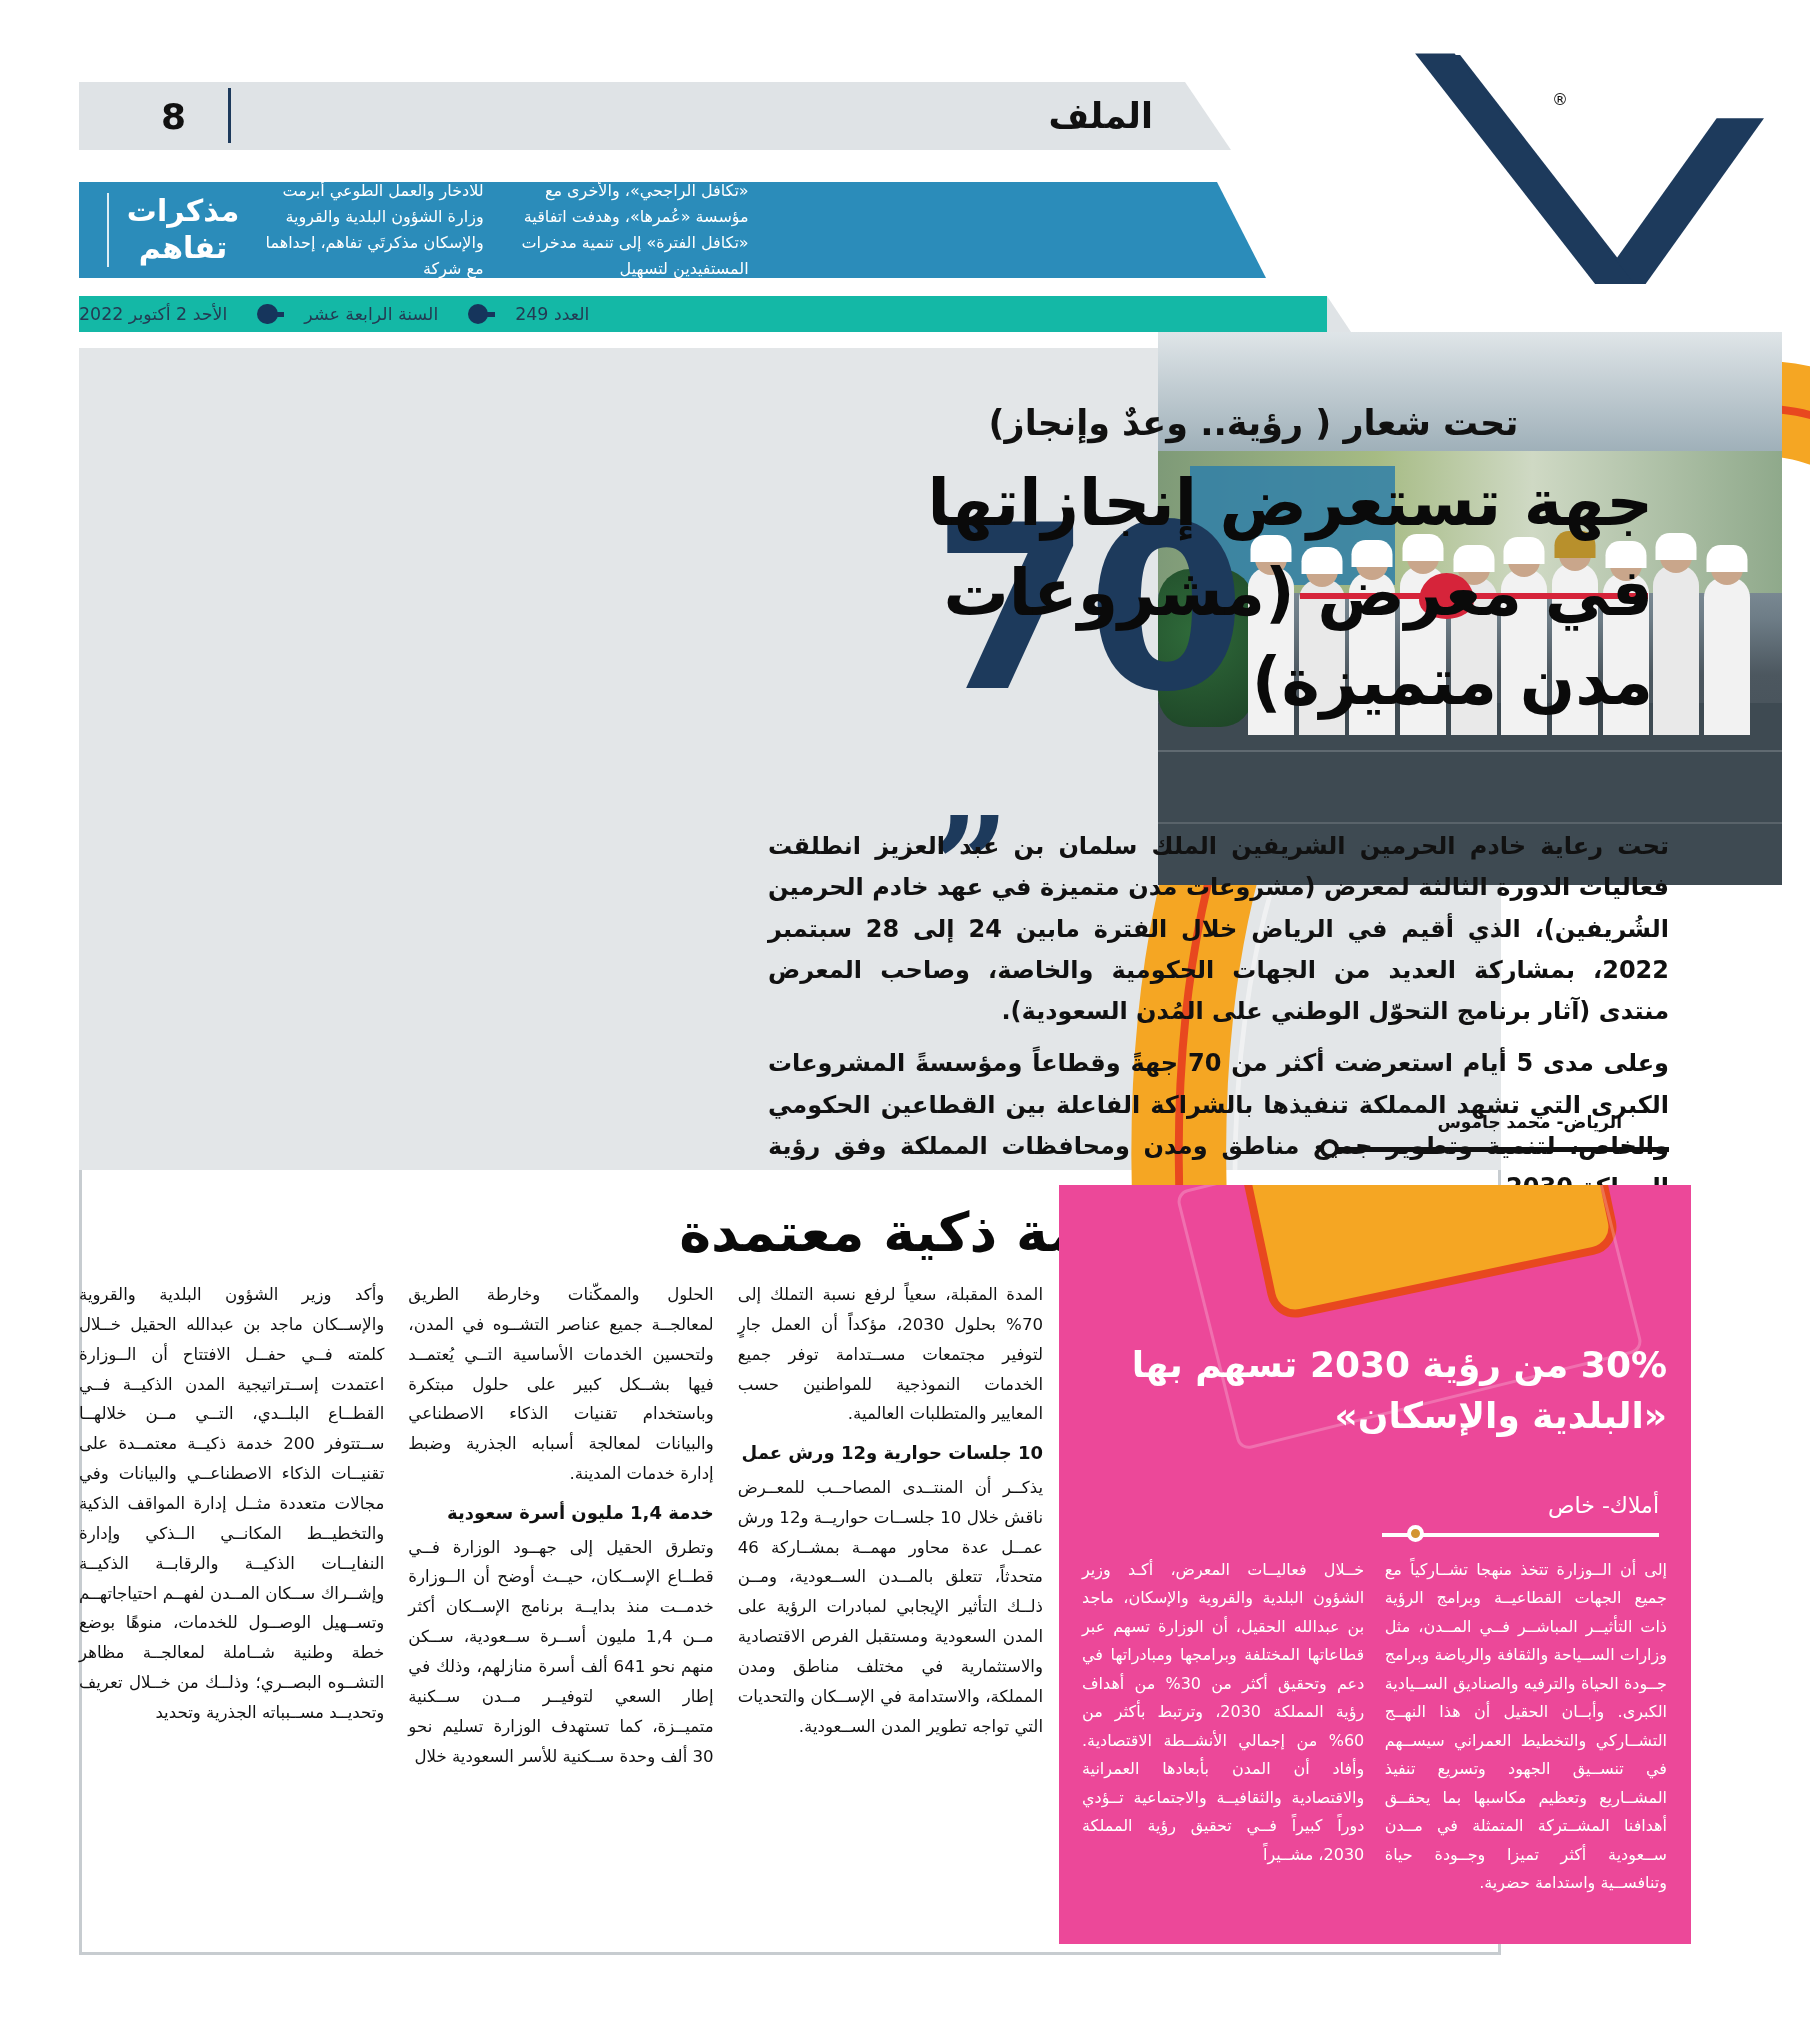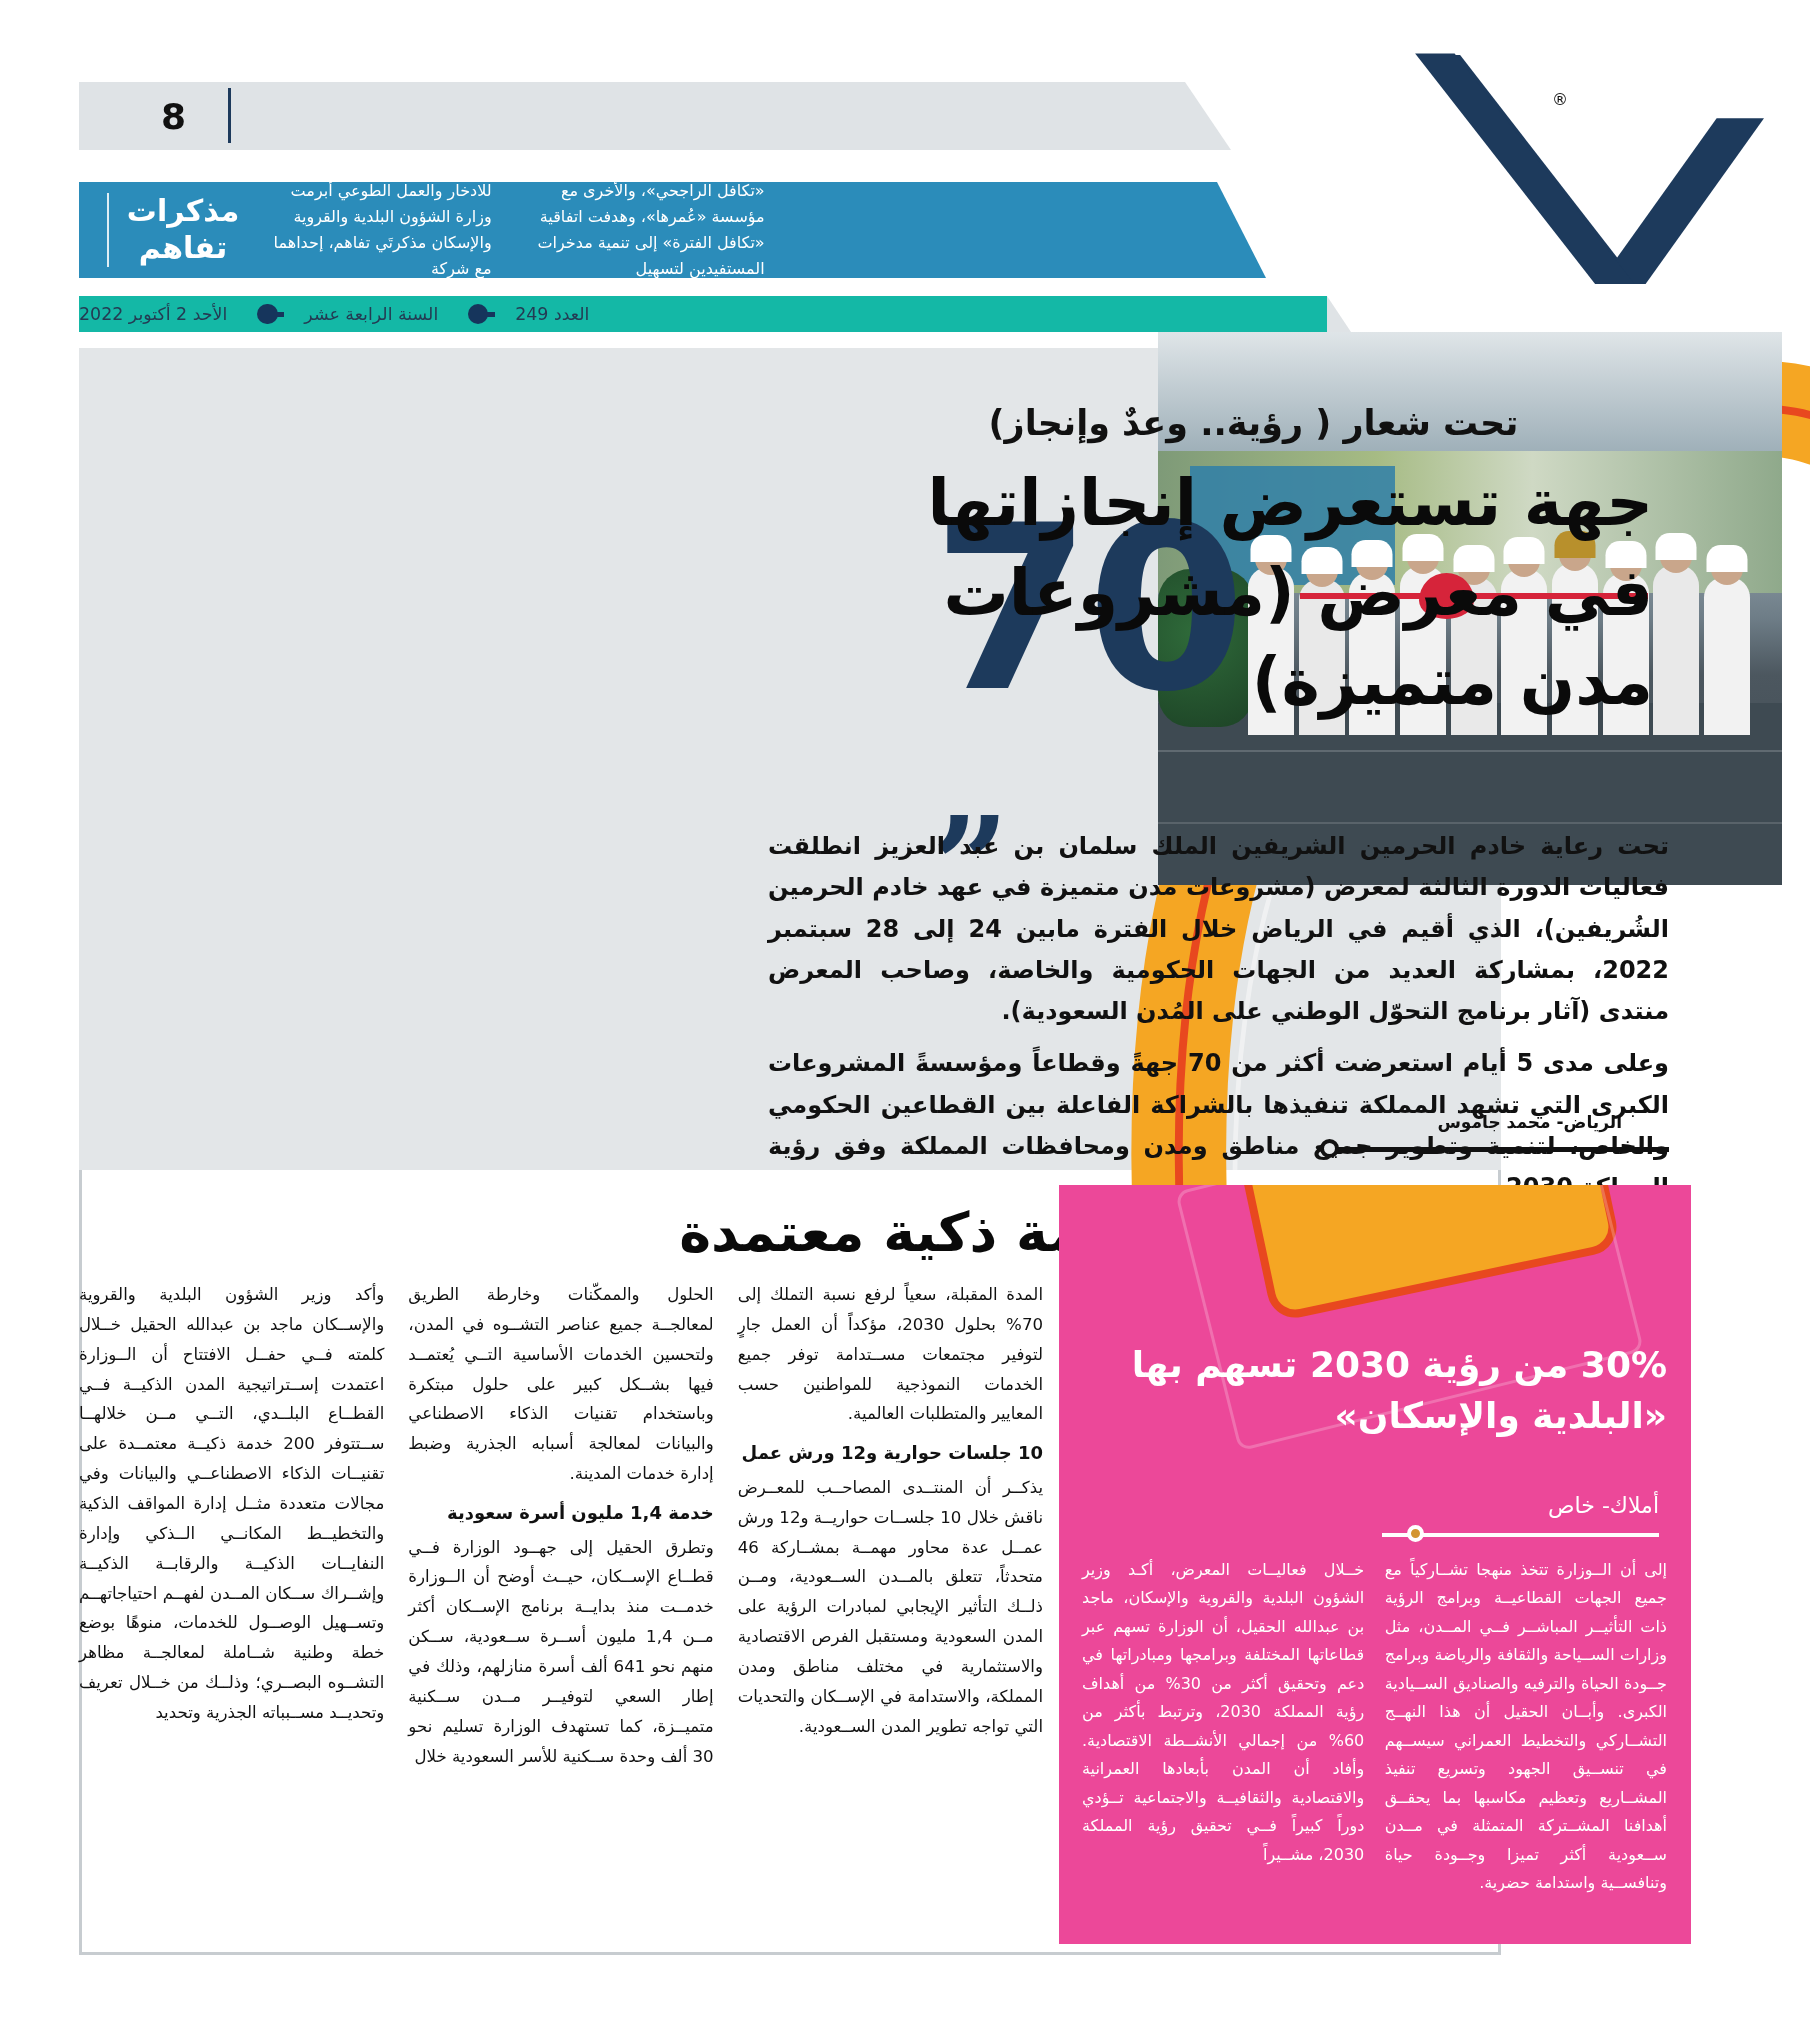--- a/index.html
+++ b/index.html
@@ -47,21 +47,21 @@
   .mou{
     position:absolute;left:79px;top:182px;width:1138px;height:96px;
     background:#2b8cba;
   }
   .mou:after{
     content:"";position:absolute;right:-49px;top:0;width:0;height:0;
     border-bottom:96px solid #2b8cba;border-right:49px solid transparent;
   }
   .mou-inner{
     position:absolute;inset:0;display:flex;flex-direction:row-reverse;
-    align-items:center;padding:0 22px 0 14.2px;box-sizing:border-box;gap:12px;
+    align-items:center;padding:0 22px 0 14.2px;box-sizing:border-box;gap:4px;
   }
   .mou-title{
     color:#fff;font-size:30px;font-weight:700;line-height:1.22;
     text-align:center;padding-left:17.4px;border-left:2.4px solid rgba(255,255,255,.85);
     margin-left:14.2px;white-space:nowrap;
   }
   .mou-col{
     color:#fff;font-size:16px;line-height:1.62;text-align:right;
     padding:0 12.6px;box-sizing:border-box;
   }
@@ -205,20 +205,21 @@
 </style>
 </head>
 <body>
 
 <div class="page">
 
   <div class="masthead">
     <div class="mast-grey"></div>
     <div class="page-no">8</div>
     <div class="page-divider"></div>
+    <div class="section-label">الملف</div>
 
     <div class="logo-wrap">
       <svg width="442" height="253" viewBox="0 0 560 320" style="position:absolute;left:0;top:0;">
         <polygon points="120,10 175,10 400,300 345,300" fill="#1d3a5c"></polygon>
         <polygon points="500,90 560,90 410,300 350,300" fill="#1d3a5c"></polygon>
         <polygon points="95,0 130,0 370,320 335,320" fill="#ffffff"></polygon>
         <polygon points="118,8 168,8 396,300 346,300" fill="#1d3a5c"></polygon>
       </svg>
       <div class="logo-reg">®</div>
     </div>

